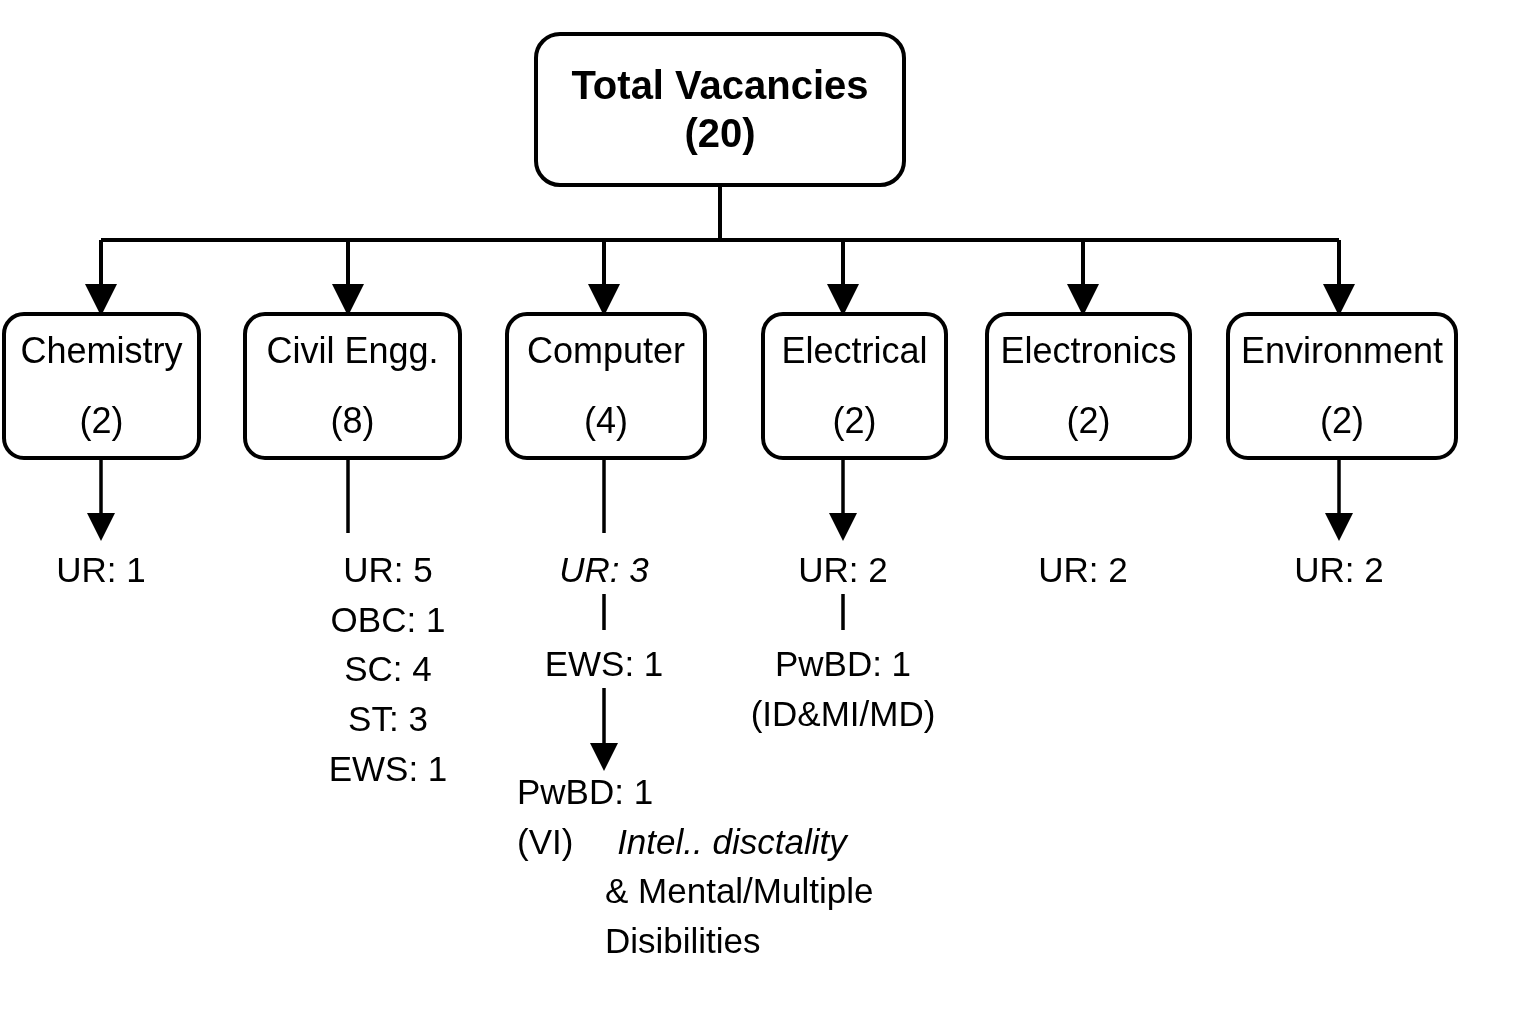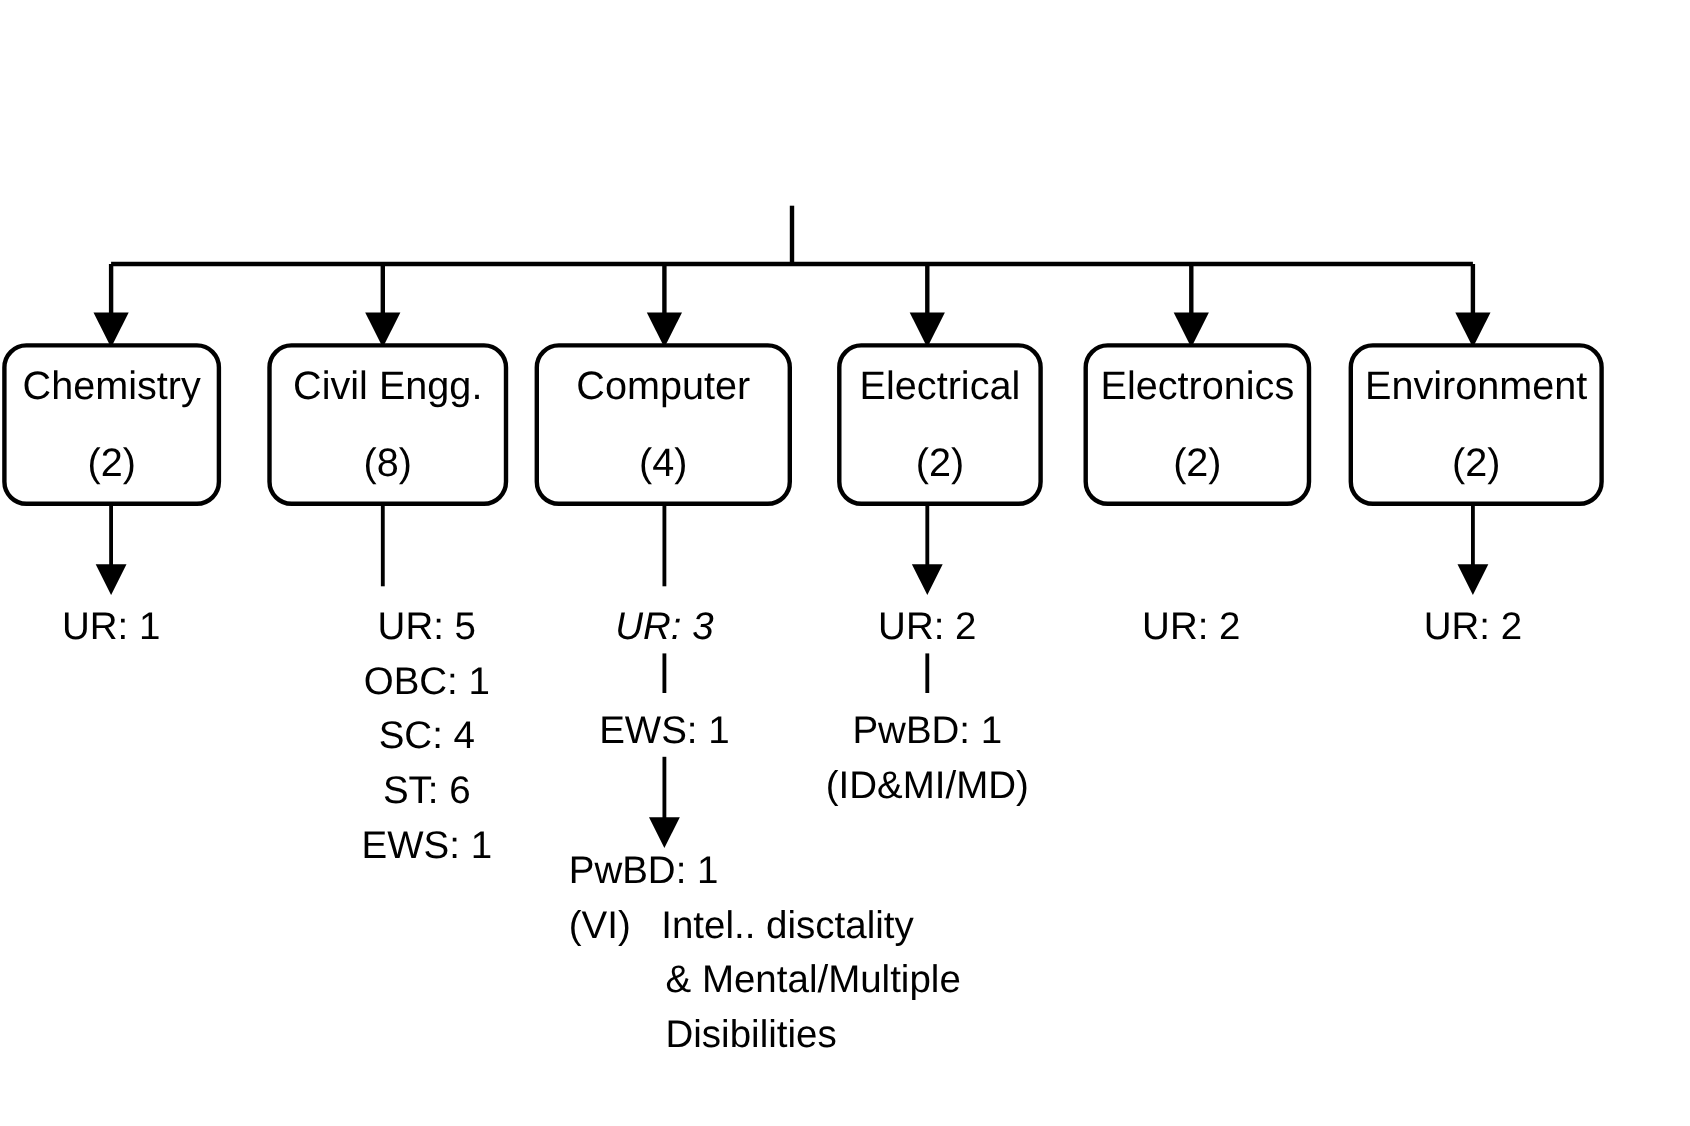--- a/index.html
+++ b/index.html
@@ -93,32 +93,36 @@
     <path d="M604,460 L604,533" stroke="#000000" stroke-width="3.5" fill="none"></path>
     <path d="M843,460 L843,527" stroke="#000000" stroke-width="3.5" fill="none" marker-end="url(#arrow)"></path>
     <path d="M1339,460 L1339,527" stroke="#000000" stroke-width="3.5" fill="none" marker-end="url(#arrow)"></path>
 
     <path d="M604,594 L604,630" stroke="#000000" stroke-width="3.5" fill="none"></path>
     <path d="M604,688 L604,757" stroke="#000000" stroke-width="3.5" fill="none" marker-end="url(#arrow)"></path>
 
     <path d="M843,594 L843,630" stroke="#000000" stroke-width="3.5" fill="none"></path>
   </svg>
 
+  <div class="node node-root">
+    <span class="node-line">Total Vacancies</span>
+    <span class="node-line">(20)</span>
+  </div>
 
   <div class="node node-dept" style="left:2px; width:199px;">
     <span class="node-line">Chemistry</span>
     <span class="node-line">(2)</span>
   </div>
 
   <div class="node node-dept" style="left:243px; width:219px;align-items:center;">
     <span class="node-line">Civil Engg.</span>
     <span class="node-line">(8)</span>
   </div>
 
-  <div class="node node-dept" style="left:486px; width:234px;">
+  <div class="node node-dept" style="left:505px; width:202px;">
     <span class="node-line">Computer</span>
     <span class="node-line">(4)</span>
   </div>
 
   <div class="node node-dept" style="left:750px; width:187px;margin-left:11px;">
     <span class="node-line">Electrical</span>
     <span class="node-line">(2)</span>
   </div>
 
   <div class="node node-dept" style="left:985px; width:207px;">
@@ -132,35 +136,35 @@
   </div>
 
   <div class="detail detail-center" style="left:101px; top:545px;">
     <span class="detail-row">UR: 1</span>
   </div>
 
   <div class="detail detail-center" style="left:348px; top:545px;margin-left:40px;">
     <span class="detail-row">UR: 5</span>
     <span class="detail-row">OBC: 1</span>
     <span class="detail-row">SC: 4</span>
-    <span class="detail-row">ST: 6</span>
+    <span class="detail-row">ST: 3</span>
     <span class="detail-row">EWS: 1</span>
   </div>
 
   <div class="detail detail-center" style="left:604px; top:545px;font-style:italic;">
     <span class="detail-row">UR: 3</span>
   </div>
   <div class="detail detail-center" style="left:604px; top:639px;">
     <span class="detail-row">EWS: 1</span>
   </div>
   <div class="detail detail-left" style="left:517px; top:767px;">
     <span class="detail-row">PwBD: 1</span>
     <span class="detail-row">
       <span>(VI)</span>
-      <span class="indent" style="width:auto; margin-left:18px;">Intel.. disctality</span>
+      <span class="indent" style="width:auto; margin-left:34px;font-style:italic;">Intel.. disctality</span>
     </span>
     <span class="detail-row">
       <span class="indent"></span><span>&amp; Mental/Multiple</span>
     </span>
     <span class="detail-row">
       <span class="indent"></span><span>Disibilities</span>
     </span>
   </div>
 
   <div class="detail detail-center" style="left:843px; top:545px;">

